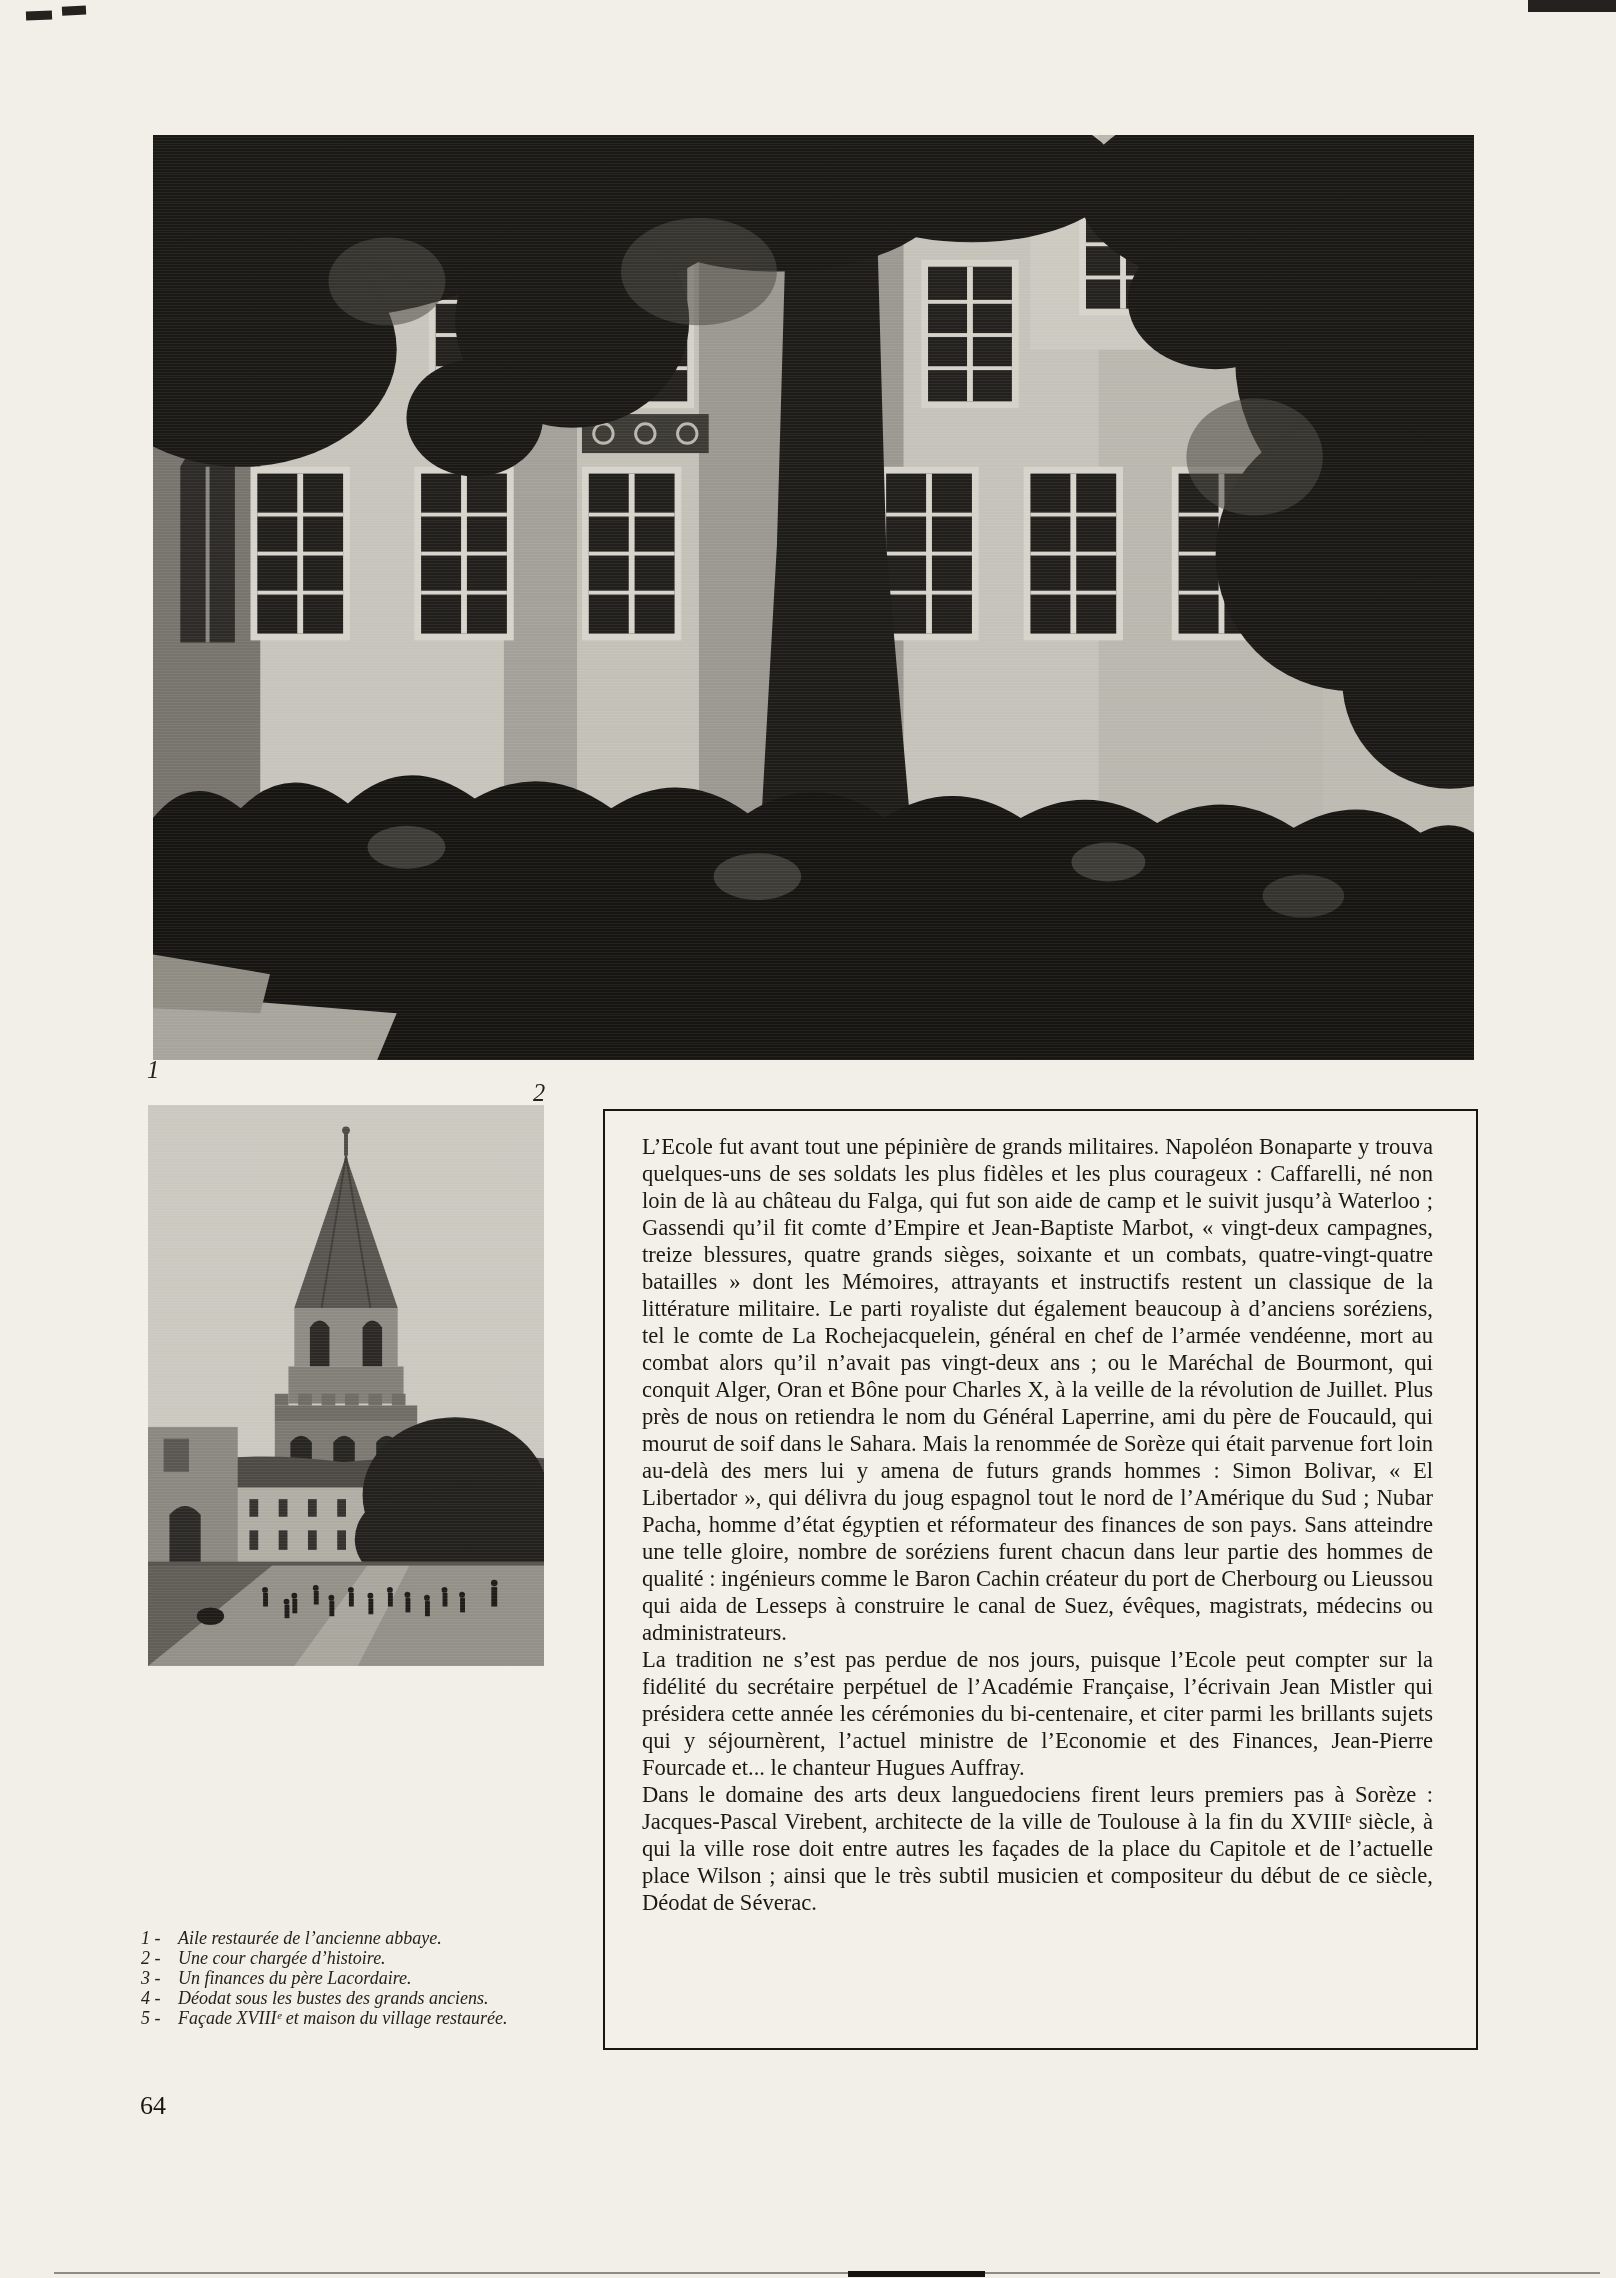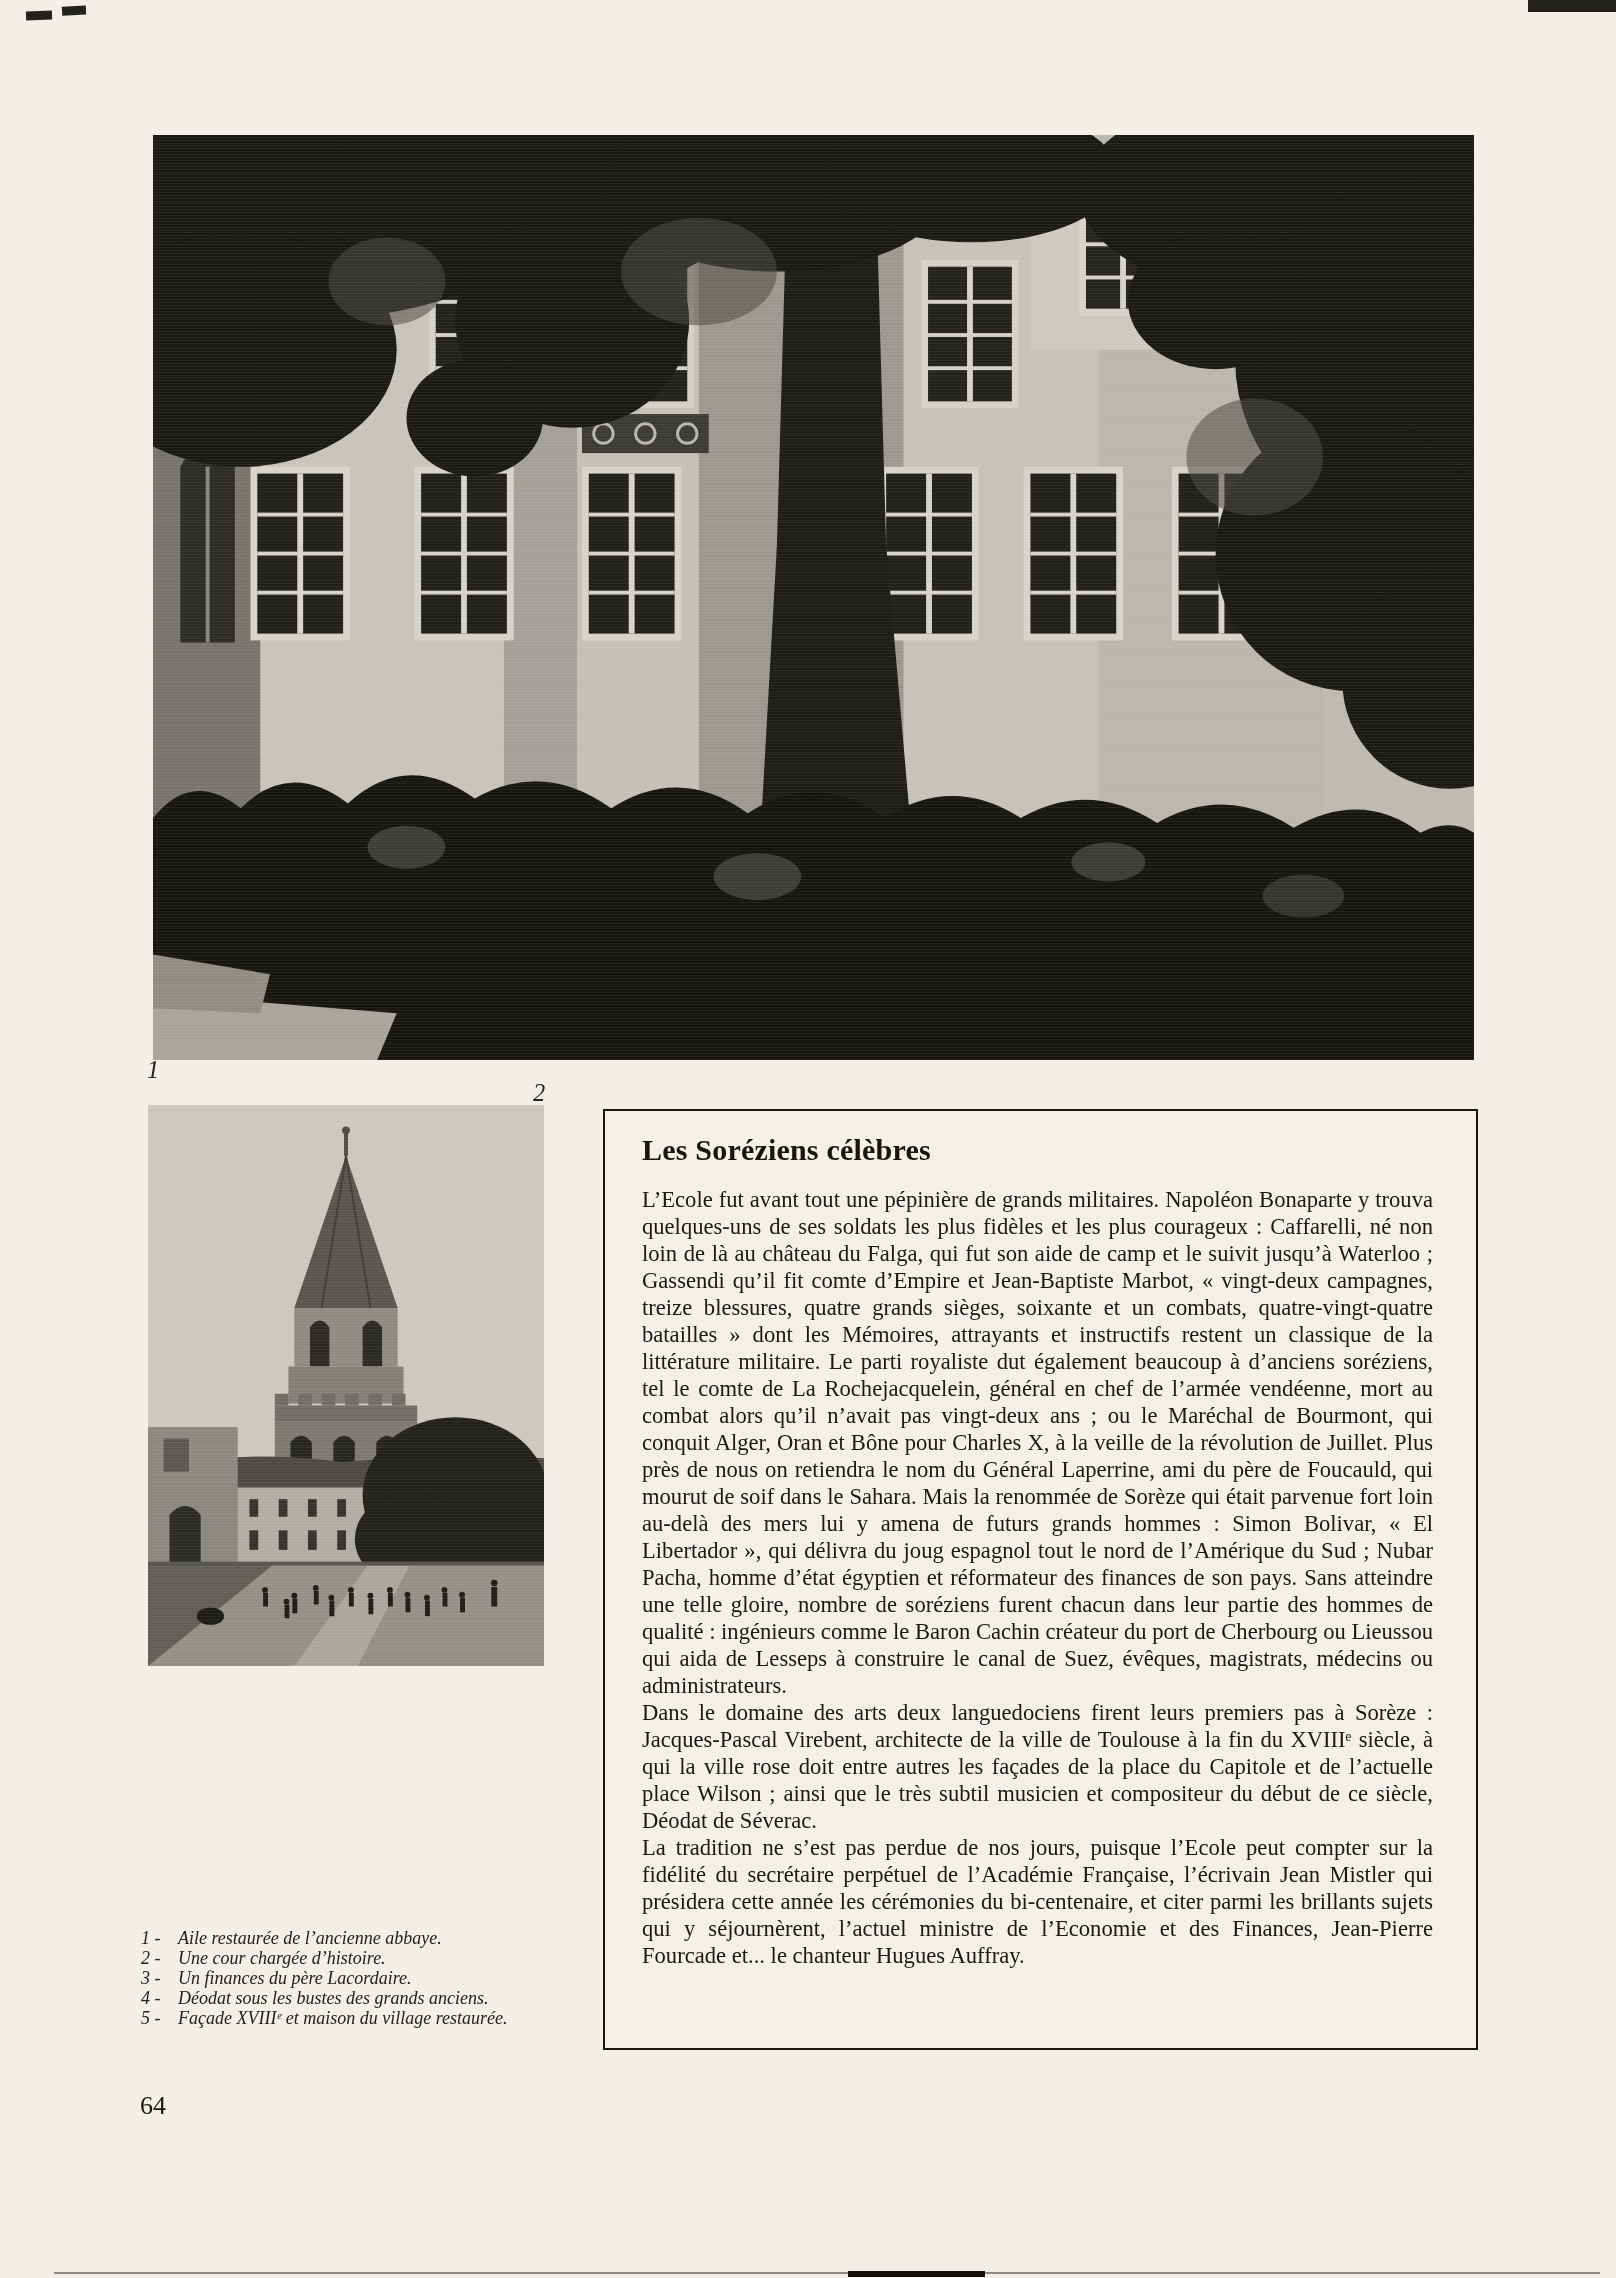--- a/index.html
+++ b/index.html
@@ -336,24 +336,23 @@
           <circle cx="322" cy="502" r="3"></circle>
         <rect x="352" y="494" width="6" height="20"></rect>
           <circle cx="355" cy="490" r="3.4"></circle>
         <rect x="140" y="512" width="5" height="14"></rect>
           <circle cx="142" cy="509" r="3"></circle>
       </g>
     </svg>
   </figure>
 
   <section class="article-box">
-    <h2>Les Soréziens célèbres</h2>
     <p>L’Ecole fut avant tout une pépinière de grands militaires. Napoléon Bonaparte y trouva quelques-uns de ses soldats les plus fidèles et les plus courageux : Caffarelli, né non loin de là au château du Falga, qui fut son aide de camp et le suivit jusqu’à Waterloo ; Gassendi qu’il fit comte d’Empire et Jean-Baptiste Marbot, « vingt-deux campagnes, treize blessures, quatre grands sièges, soixante et un combats, quatre-vingt-quatre batailles » dont les Mémoires, attrayants et instructifs restent un classique de la littérature militaire. Le parti royaliste dut également beaucoup à d’anciens soréziens, tel le comte de La Rochejacquelein, général en chef de l’armée vendéenne, mort au combat alors qu’il n’avait pas vingt-deux ans ; ou le Maréchal de Bourmont, qui conquit Alger, Oran et Bône pour Charles X, à la veille de la révolution de Juillet. Plus près de nous on retiendra le nom du Général Laperrine, ami du père de Foucauld, qui mourut de soif dans le Sahara. Mais la renommée de Sorèze qui était parvenue fort loin au-delà des mers lui y amena de futurs grands hommes : Simon Bolivar, « El Libertador », qui délivra du joug espagnol tout le nord de l’Amérique du Sud ; Nubar Pacha, homme d’état égyptien et réformateur des finances de son pays. Sans atteindre une telle gloire, nombre de soréziens furent chacun dans leur partie des hommes de qualité : ingénieurs comme le Baron Cachin créateur du port de Cherbourg ou Lieussou qui aida de Lesseps à construire le canal de Suez, évêques, magistrats, médecins ou administrateurs.</p>
+    <p>La tradition ne s’est pas perdue de nos jours, puisque l’Ecole peut compter sur la fidélité du secrétaire perpétuel de l’Académie Française, l’écrivain Jean Mistler qui présidera cette année les cérémonies du bi-centenaire, et citer parmi les brillants sujets qui y séjournèrent, l’actuel ministre de l’Economie et des Finances, Jean-Pierre Fourcade et... le chanteur Hugues Auffray.</p>
     <p>Dans le domaine des arts deux languedociens firent leurs premiers pas à Sorèze : Jacques-Pascal Virebent, architecte de la ville de Toulouse à la fin du XVIIIᵉ siècle, à qui la ville rose doit entre autres les façades de la place du Capitole et de l’actuelle place Wilson ; ainsi que le très subtil musicien et compositeur du début de ce siècle, Déodat de Séverac.</p>
-    <p>La tradition ne s’est pas perdue de nos jours, puisque l’Ecole peut compter sur la fidélité du secrétaire perpétuel de l’Académie Française, l’écrivain Jean Mistler qui présidera cette année les cérémonies du bi-centenaire, et citer parmi les brillants sujets qui y séjournèrent, l’actuel ministre de l’Economie et des Finances, Jean-Pierre Fourcade et... le chanteur Hugues Auffray.</p>
   </section>
 
   <ul class="captions">
     <li>
       <span class="cap-label">1 -</span>
       <span class="cap-text">Aile restaurée de l’ancienne abbaye.</span>
     </li>
     <li>
       <span class="cap-label">2 -</span>
       <span class="cap-text">Une cour chargée d’histoire.</span>

